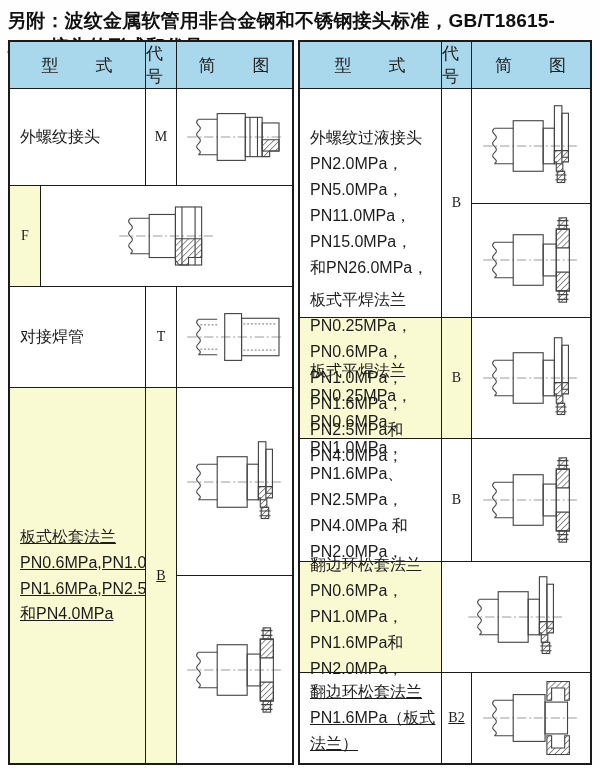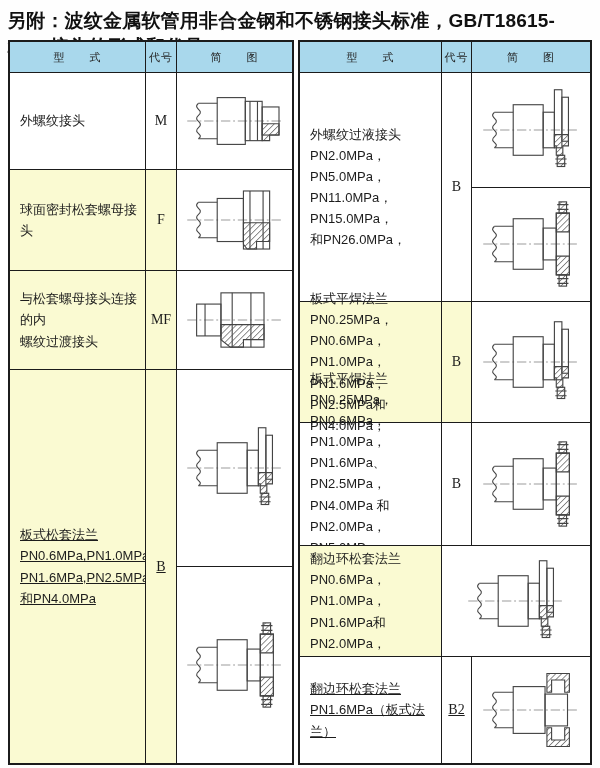--- a/index.html
+++ b/index.html
@@ -17,25 +17,25 @@
     border:2px solid #1b1b1b;box-sizing:border-box;
     display:flex;flex-direction:column;background:#fff;
   }
   .tbl.left{left:8px;width:286px;}
   .tbl.right{left:298px;width:294px;}
   .row{display:flex;border-bottom:1.5px solid #1b1b1b;flex:0 0 auto;}
   .row:last-child{border-bottom:none;flex:1 1 auto;text-decoration:underline;}
   .cell{border-right:1.5px solid #1b1b1b;box-sizing:border-box;
         display:flex;align-items:center;}
   .cell:last-child{border-right:none;}
-  .thead{flex:0 0 30px;background:#a9d8ec;font-size:11px;}
+  .thead{flex:0 0 30px;background:#a9d8ec;font-size:17px;}
   .thead .cell{justify-content:center;letter-spacing:1px;color:#222;}
   .left  .c-type{width:136px;} .left  .c-code{width:31px;} .left  .c-diag{flex:1;}
   .right .c-type{width:142px;} .right .c-code{width:30px;} .right .c-diag{flex:1;}
-  .type{font-size:13px;line-height:1.62;padding:4px 4px 4px 10px;
+  .type{font-size:16px;line-height:1.62;padding:4px 4px 4px 10px;
         white-space:pre-line;justify-content:flex-start;}
   .code{font-family:"Liberation Serif","DejaVu Serif",serif;font-size:14px;
         justify-content:center;}
   .diag{justify-content:center;background:#fff;}
   .yl{background:#fafad2;}
   .split{flex-direction:column;align-items:stretch;padding:0;}
   .sub{flex:1;display:flex;align-items:center;justify-content:center;}
   .sub:first-child{border-bottom:1.5px solid #1b1b1b;}
   svg.dg{width:106px;height:88px;display:block;}
 </style>
@@ -164,35 +164,33 @@
   <div class="row" style="height:96px">
     <div class="cell c-type type">外螺纹接头</div>
     <div class="cell c-code code">M</div>
     <div class="cell c-diag diag">
       <svg class="dg" viewBox="0 0 110 94">
           <use href="#sym-m"></use>
         </svg>
     </div>
   </div>
   <div class="row" style="height:100px">
-    <div class="cell c-type type yl">球面密封松套螺母接头</div>
     <div class="cell c-code code yl">F</div>
     <div class="cell c-diag diag">
       <svg class="dg" viewBox="0 0 110 94">
           <use href="#sym-f"></use>
         </svg>
     </div>
   </div>
-  <div class="row" style="height:98px">
-    <div class="cell c-type type yl">与松套螺母接头连接的内
-螺纹过渡接头</div>
-    <div class="cell c-code code yl">MF</div>
-    <div class="cell c-diag diag">
-      <svg class="dg" viewBox="0 0 110 94">
-          <use href="#sym-mf"></use>
+  <div class="row" style="height:100px">
+    <div class="cell c-type type">对接焊管</div>
+    <div class="cell c-code code">T</div>
+    <div class="cell c-diag diag">
+      <svg class="dg" viewBox="0 0 110 94">
+          <use href="#sym-t"></use>
         </svg>
     </div>
   </div>
   <div class="row">
     <div class="cell c-type type yl">板式松套法兰
 PN0.6MPa,PN1.0MPa,
 PN1.6MPa,PN2.5MPa,
 和PN4.0MPa</div>
     <div class="cell c-code code yl">B</div>
     <div class="cell c-diag diag split">

